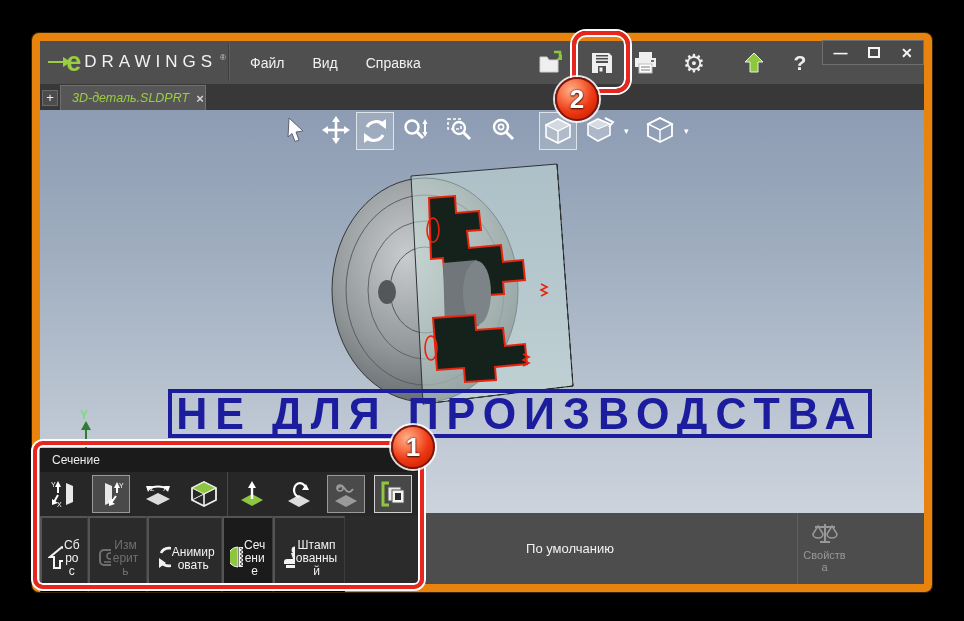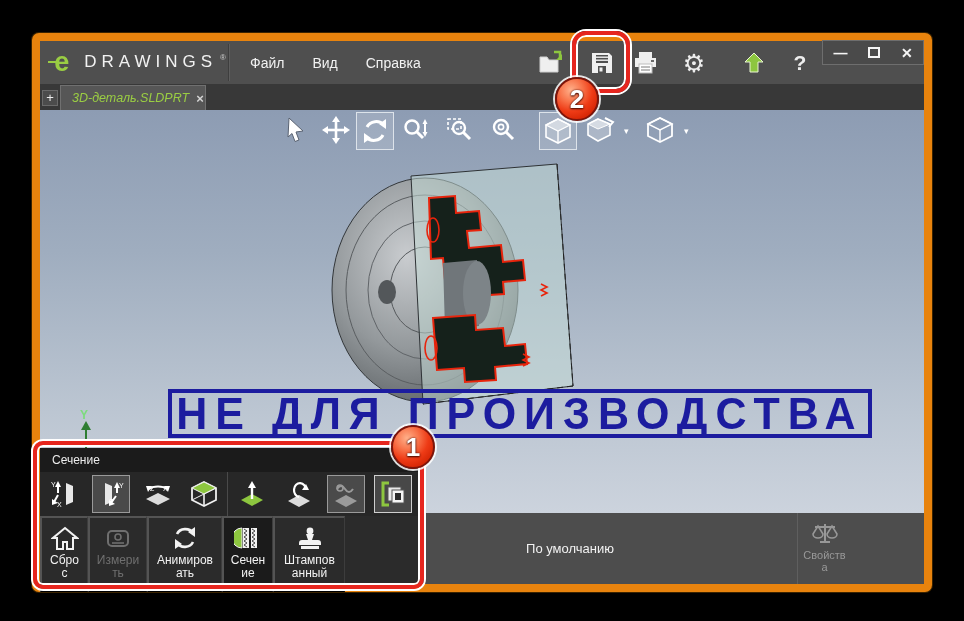--- a/index.html
+++ b/index.html
@@ -5,21 +5,21 @@
   html,body{margin:0;padding:0;background:#000;}
   *{box-sizing:border-box;font-family:"Liberation Sans",sans-serif;}
   .stage{position:relative;width:964px;height:621px;background:#000;overflow:hidden;}
   .window{position:absolute;left:32px;top:33px;width:900px;height:559px;
     border:8px solid #e8830d;border-radius:7px;background:#4f4f4f;
     box-shadow:inset 0 0 0 1px #b26104, 0 0 0 1px #3a2300;}
   
   .titlebar{position:absolute;left:0;top:0;width:884px;height:43px;background:#4f4f4f;}
   .logo{position:absolute;left:8px;top:6px;width:178px;height:30px;display:flex;align-items:center;gap:3px;}
   .logo-e{color:#9acd43;font-size:27px;font-weight:700;line-height:1;margin-left:-8px;}
-  .logo-rest{color:#f2f2f2;font-size:17px;letter-spacing:5px;font-weight:400;margin-left:12px;}
+  .logo-rest{color:#f2f2f2;font-size:17px;letter-spacing:5px;font-weight:400;}
   .logo-reg{color:#cfcfcf;font-size:8px;vertical-align:top;margin-top:-10px;}
   .logo-sep{position:absolute;left:188px;top:3px;height:37px;width:2px;background:#3e3e3e;border-right:1px solid #5e5e5e;}
   .menu{position:absolute;left:196px;top:0;height:43px;display:flex;align-items:center;}
   .menu-item{color:#f2f2f2;font-size:14px;padding:6px 14px;cursor:default;}
   .tbtn{position:absolute;top:3px;width:38px;height:38px;border:none;background:transparent;display:flex;align-items:center;justify-content:center;padding:0;}
   .gear-glyph{font-size:25px;color:#ededed;line-height:1;}
   .help-glyph{font-size:21px;color:#ededed;font-weight:700;}
   .win-controls{position:absolute;left:782px;top:-1px;width:102px;height:25px;border:1px solid #6e6e6e;background:#4a4a4a;display:flex;align-items:center;justify-content:space-around;}
   .wc{color:#f5f5f5;font-size:14px;font-weight:700;line-height:1;background:none;border:none;padding:0 6px;}
   .wc-max-box{display:inline-block;width:12px;height:11px;border:2px solid #f5f5f5;}
@@ -49,21 +49,21 @@
   
   .section-panel{position:absolute;left:0;top:407px;width:378px;height:136px;background:#2b2b2b;z-index:10;}
   .sp-title{height:24px;background:#1b1b1b;color:#ececec;font-size:12px;display:flex;align-items:center;padding-left:12px;}
   .sp-icons{height:44px;background:#272727;display:flex;align-items:center;}
   .sp-cell{width:47px;height:44px;display:flex;align-items:center;justify-content:center;position:relative;}
   .sp-cell.divider{border-right:1px solid #4a4a4a;}
   .sp-box{width:38px;height:38px;display:flex;align-items:center;justify-content:center;}
   .sp-box.on{background:#4a4a4a;border:1px solid #9a9a9a;}
   .sp-box.on2{background:#484848;border:1px solid #cfcfcf;}
   .sp-buttons{height:68px;display:flex;}
-  .sp-btn{height:76px;display:flex;flex-direction:column;align-items:center;justify-content:flex-start;padding-top:7px;border-right:1px solid #3d3d3d;background:transparent;}
+  .sp-btn{height:76px;display:flex;align-items:center;justify-content:flex-start;padding-top:7px;border-right:1px solid #3d3d3d;background:transparent;}
   .sp-btn .bl{color:#f2f2f2;font-size:12px;line-height:13px;text-align:center;word-break:break-all;margin-top:3px;}
   .sp-btn.disabled .bl{color:#6f6f6f;}
   .sp-btn.active{background:#1b1b1b;}
   
   .co-rect{position:absolute;border:4px solid #e6261f;border-radius:10px;
     box-shadow:0 0 0 2px #ffffff, inset 0 0 0 2px #ffffff;z-index:40;pointer-events:none;}
   .co-circle{position:absolute;width:44px;height:44px;border-radius:50%;z-index:45;
     background:radial-gradient(circle at 35% 28%, #ffb08a 0%, #f8734a 30%, #ee3b16 55%, #cf2000 85%);
     border:2px solid #7e150a;display:flex;align-items:center;justify-content:center;
     color:#fff;font-size:26px;font-weight:700;text-shadow:0 0 2px #4a0b00,0 1px 2px #4a0b00;box-shadow:0 0 0 2px rgba(255,255,255,.85);}

